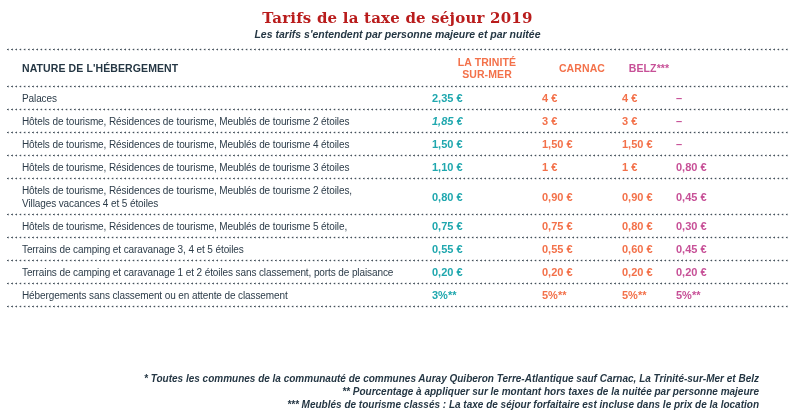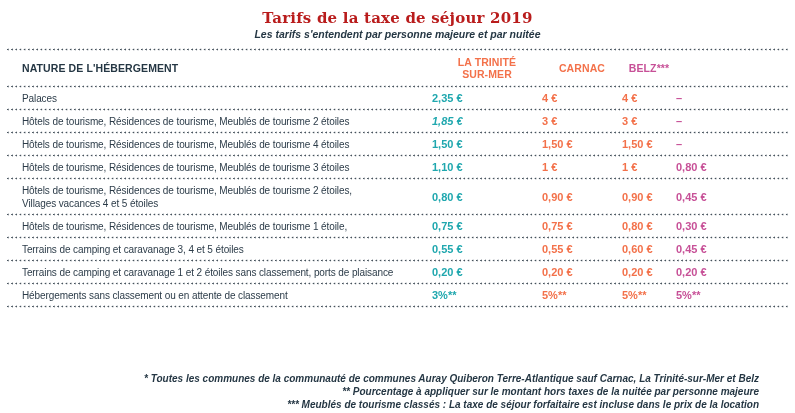--- a/index.html
+++ b/index.html
@@ -120,21 +120,21 @@
           <div>Villages vacances 4 et 5 étoiles</div>
         </div>
         <div class="cell-value" style="color: rgb(31, 167, 174);">0,80 €</div>
         <div class="cell-value" style="color: rgb(243, 113, 74);">0,90 €</div>
         <div class="cell-value" style="color: rgb(243, 113, 74);">0,90 €</div>
         <div class="cell-value" style="color: rgb(199, 80, 151);">0,45 €</div>
       </div>
       <div class="dotline"></div>
       <div class="grid row">
         <div class="row-label">
-          <div>Hôtels de tourisme, Résidences de tourisme, Meublés de tourisme 1 étoile,</div>
+          <div>Hôtels de tourisme, Résidences de tourisme, Meublés de tourisme 5 étoile,</div>
         </div>
         <div class="cell-value" style="color: rgb(31, 167, 174);">0,75 €</div>
         <div class="cell-value" style="color: rgb(243, 113, 74);">0,75 €</div>
         <div class="cell-value" style="color: rgb(243, 113, 74);">0,80 €</div>
         <div class="cell-value" style="color: rgb(199, 80, 151);">0,30 €</div>
       </div>
       <div class="dotline"></div>
       <div class="grid row">
         <div class="row-label">
           <div>Terrains de camping et caravanage 3, 4 et 5 étoiles</div>

